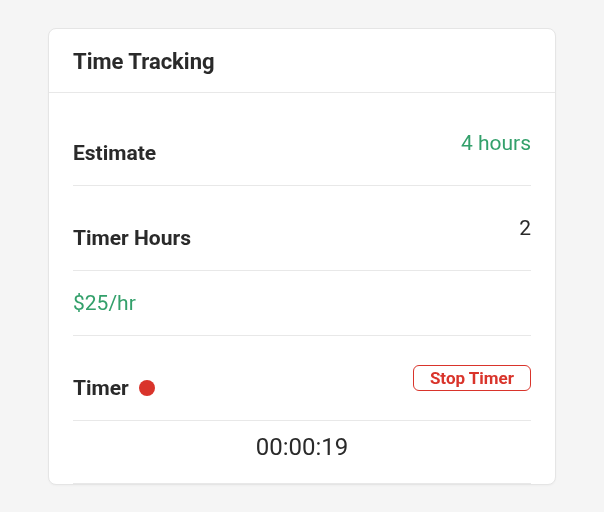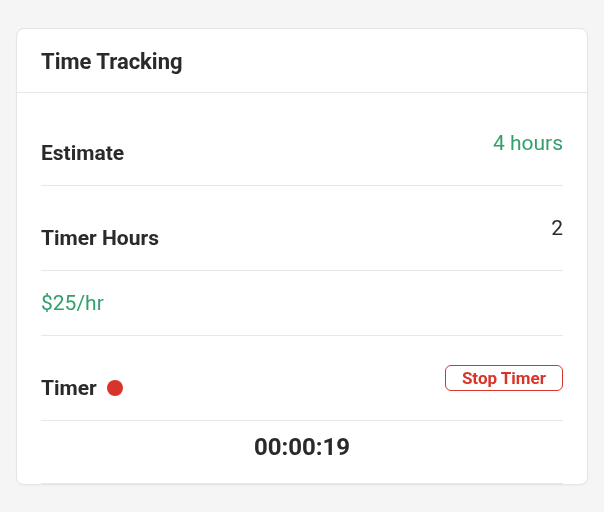--- a/index.html
+++ b/index.html
@@ -9,21 +9,21 @@
       width: 604px;
       height: 512px;
       display: flex;
       align-items: center;
       justify-content: center;
     }
     .card {
       background: #fff;
       border: 1px solid #e5e5e5;
       border-radius: 8px;
-      width: 572px;
+      width: 508px;
       box-shadow: 0 1px 2px rgba(0,0,0,0.03);
     }
     .card-header {
       padding: 20px 24px 18px 24px;
       border-bottom: 1px solid #e8e8e8;
     }
     .card-title {
       font-size: 22px;
       font-weight: 700;
       color: #2a2a2a;
@@ -72,21 +72,20 @@
       border-radius: 6px;
       cursor: pointer;
       font-family: inherit;
     }
     .timer-display {
       text-align: center;
       font-size: 24px;
       color: #2a2a2a;
       padding: 12px 0 22px 0;
       border-bottom: 1px solid #e8e8e8;
-      font-weight: bold;
     }
   </style>
 </head>
 <body>
 
 <div class="card">
   <div class="card-header">
     <div class="card-title">Time Tracking</div>
   </div>
   <div class="card-body">

